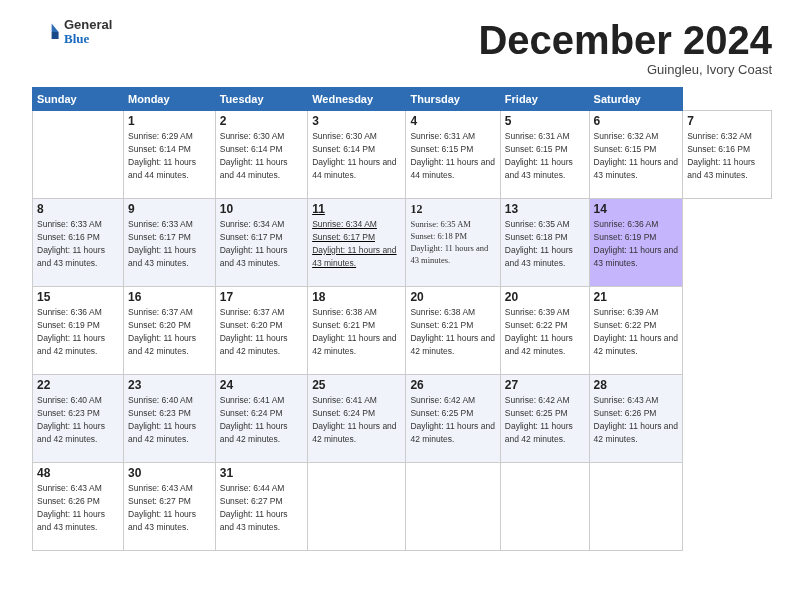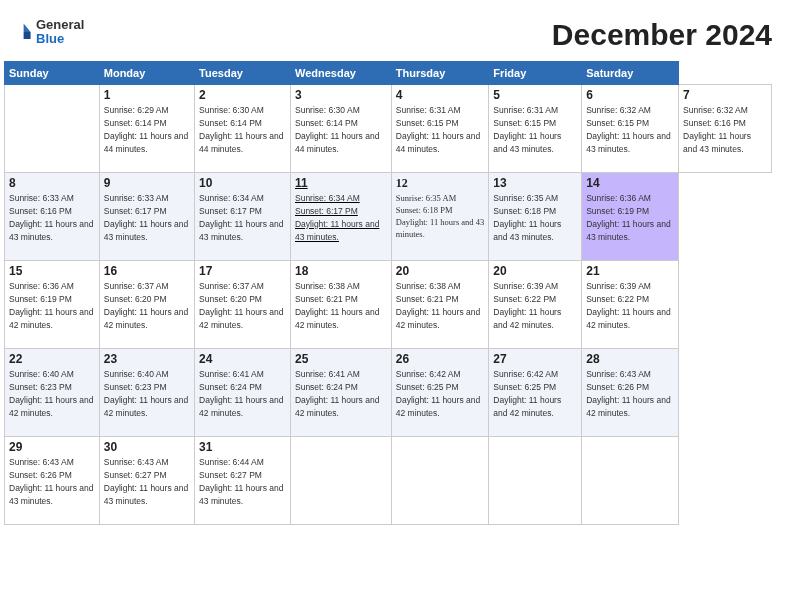--- a/index.html
+++ b/index.html
@@ -6,21 +6,21 @@
     body {
       font-family: Arial, sans-serif;
       background: #fff;
       width: 792px;
       height: 612px;
       overflow: hidden;
     }
     .page {
       width: 792px;
       height: 612px;
-      padding: 18px 20px 10px 4px;
+      padding: 18px 20px 10px 32px;
       background: #fff;
     }
     .header {
       display: flex;
       justify-content: space-between;
       align-items: flex-start;
       margin-bottom: 10px;
     }
     .logo {
       display: flex;
@@ -28,30 +28,30 @@
       gap: 4px;
     }
     .logo-text {
       display: flex;
       flex-direction: column;
       font-size: 13px;
       font-weight: bold;
       line-height: 1.1;
     }
     .logo-general { color: #333; }
-    .logo-blue { color: #1a6abf; }
+    .logo-blue { color: #1a6abf; font-family: Liberation Serif, serif; }
     .logo-icon {
       width: 28px;
       height: 28px;
     }
     .title-block {
       text-align: right;
     }
     .month-title {
-      font-size: 30px;
+      font-size: 40px;
       font-weight: bold;
       color: #222;
       line-height: 1.1;
     }
     .subtitle {
       font-size: 13px;
       color: #444;
     }
     .calendar {
       width: 100%;
@@ -104,20 +104,21 @@
         <polygon points="28,8 38,20 28,20" fill="#2e6db4"></polygon>
         <polygon points="28,20 38,20 38,30 28,30" fill="#1a4a8a"></polygon>
       </svg>
       <div class="logo-text">
         <span class="logo-general">General</span>
         <span class="logo-blue">Blue</span>
       </div>
     </div>
     <div class="title-block">
       <div class="month-title">December 2024</div>
+      <div class="subtitle">Guingleu, Ivory Coast</div>
     </div>
   </div>
 
   <table class="calendar">
     <thead>
       <tr>
         <th>Sunday</th>
         <th>Monday</th>
         <th>Tuesday</th>
         <th>Wednesday</th>
@@ -186,21 +187,21 @@
           <td style="background: rgb(240, 244, 250);"><span class="day-num">25</span>
           <span class="day-info">Sunrise: 6:41 AM<br>Sunset: 6:24 PM<br>Daylight: 11 hours and 42 minutes.</span></td>
           <td style="background: rgb(240, 244, 250);"><span class="day-num">26</span>
           <span class="day-info">Sunrise: 6:42 AM<br>Sunset: 6:25 PM<br>Daylight: 11 hours and 42 minutes.</span></td>
           <td style="background: rgb(240, 244, 250);"><span class="day-num">27</span>
           <span class="day-info">Sunrise: 6:42 AM<br>Sunset: 6:25 PM<br>Daylight: 11 hours and 42 minutes.</span></td>
           <td style="background: rgb(240, 244, 250);"><span class="day-num">28</span>
           <span class="day-info">Sunrise: 6:43 AM<br>Sunset: 6:26 PM<br>Daylight: 11 hours and 42 minutes.</span></td>
         </tr>
         <tr>
-          <td><span class="day-num">29</span>
+          <td><span class="day-num">48</span>
           <span class="day-info">Sunrise: 6:43 AM<br>Sunset: 6:26 PM<br>Daylight: 11 hours and 43 minutes.</span></td>
           <td><span class="day-num">30</span>
           <span class="day-info">Sunrise: 6:43 AM<br>Sunset: 6:27 PM<br>Daylight: 11 hours and 43 minutes.</span></td>
           <td><span class="day-num">31</span>
           <span class="day-info">Sunrise: 6:44 AM<br>Sunset: 6:27 PM<br>Daylight: 11 hours and 43 minutes.</span></td>
           <td class="empty-cell"></td>
           <td class="empty-cell"></td>
           <td class="empty-cell"></td>
           <td class="empty-cell"></td>
         </tr>

